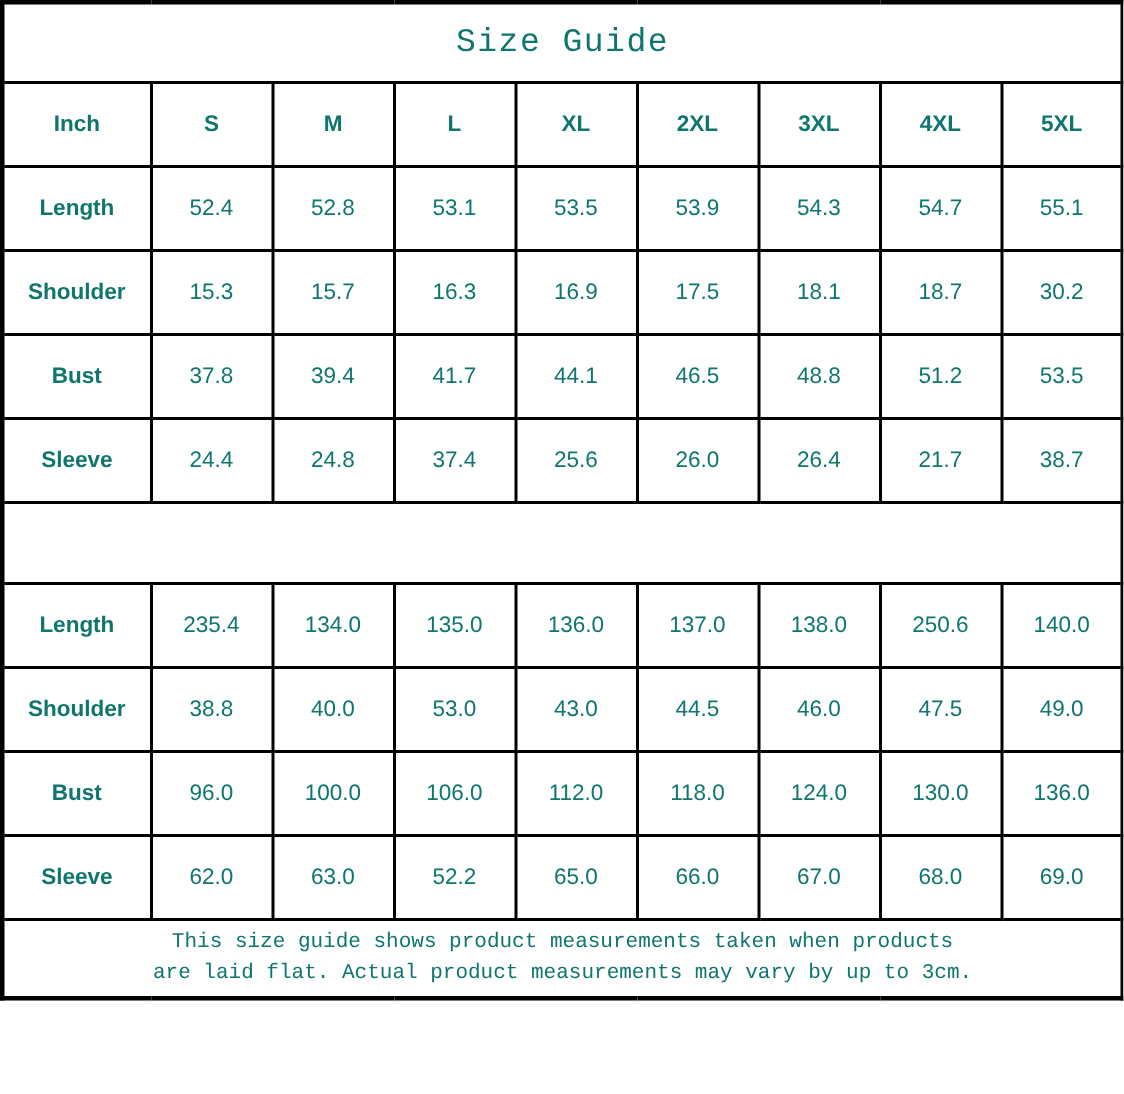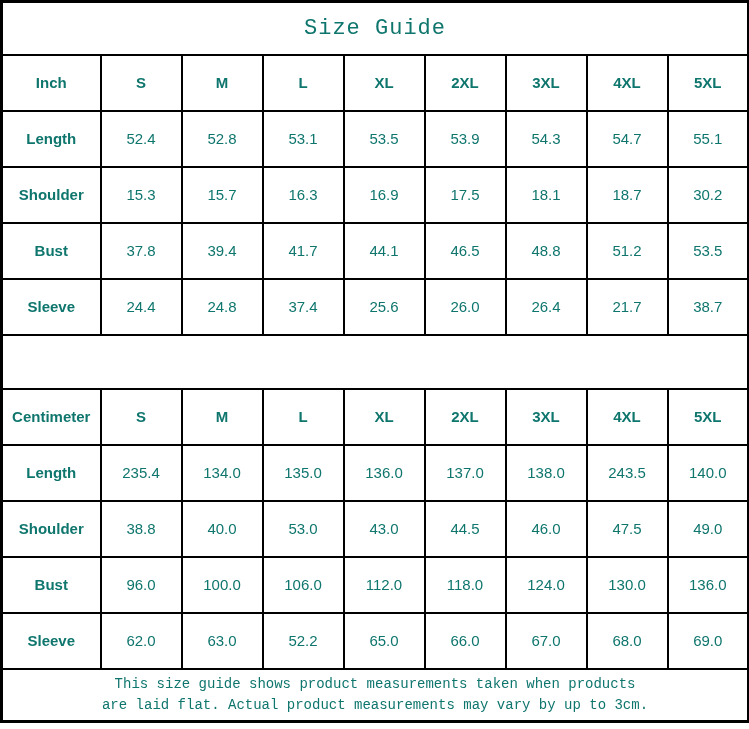--- a/index.html
+++ b/index.html
@@ -136,41 +136,30 @@
       <td class="value-cell">26.0</td>
       <td class="value-cell">26.4</td>
       <td class="value-cell">21.7</td>
       <td class="value-cell">38.7</td>
     </tr>
 
     <tr class="spacer-row">
       <td colspan="9"></td>
     </tr>
 
-    <tr class="header-row">
-      <th>Centimeter</th>
-      <th>S</th>
-      <th>M</th>
-      <th>L</th>
-      <th>XL</th>
-      <th>2XL</th>
-      <th>3XL</th>
-      <th>4XL</th>
-      <th>5XL</th>
-    </tr>
 
     <tr class="data-row">
       <td class="row-label">Length</td>
       <td class="value-cell">235.4</td>
       <td class="value-cell">134.0</td>
       <td class="value-cell">135.0</td>
       <td class="value-cell">136.0</td>
       <td class="value-cell">137.0</td>
       <td class="value-cell">138.0</td>
-      <td class="value-cell">243.5</td>
+      <td class="value-cell">250.6</td>
       <td class="value-cell">140.0</td>
     </tr>
 
     <tr class="data-row">
       <td class="row-label">Shoulder</td>
       <td class="value-cell">38.8</td>
       <td class="value-cell">40.0</td>
       <td class="value-cell">53.0</td>
       <td class="value-cell">43.0</td>
       <td class="value-cell">44.5</td>

